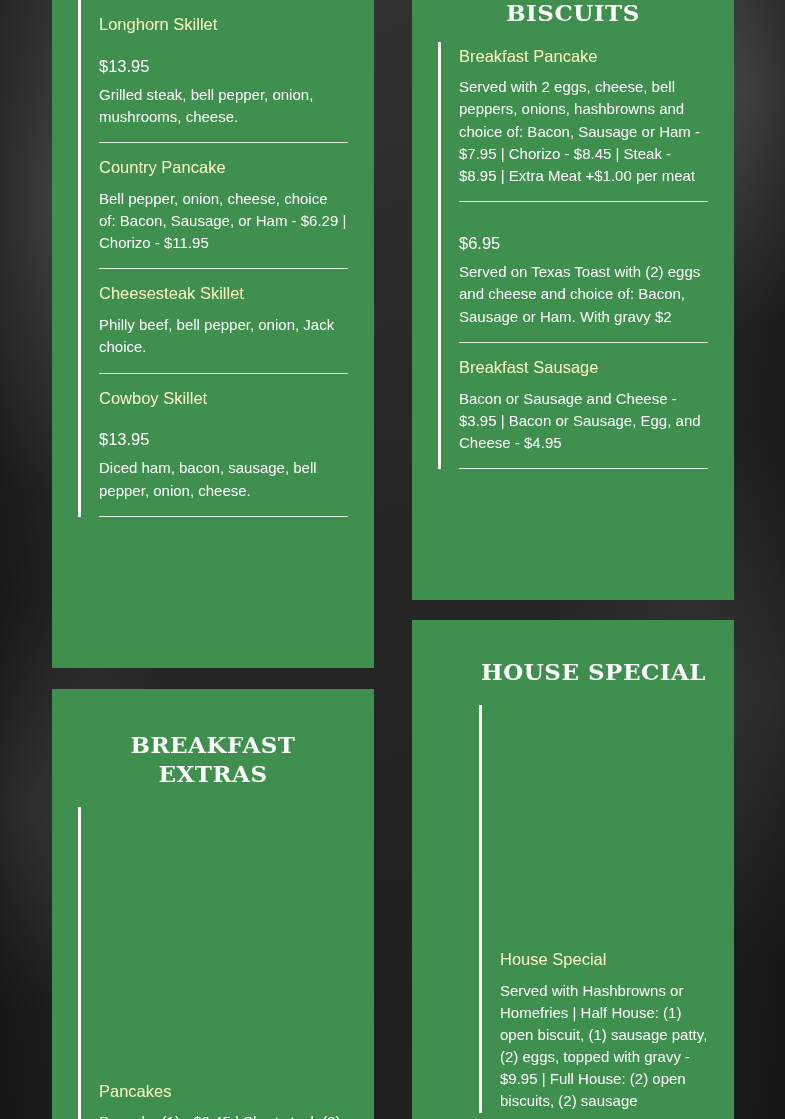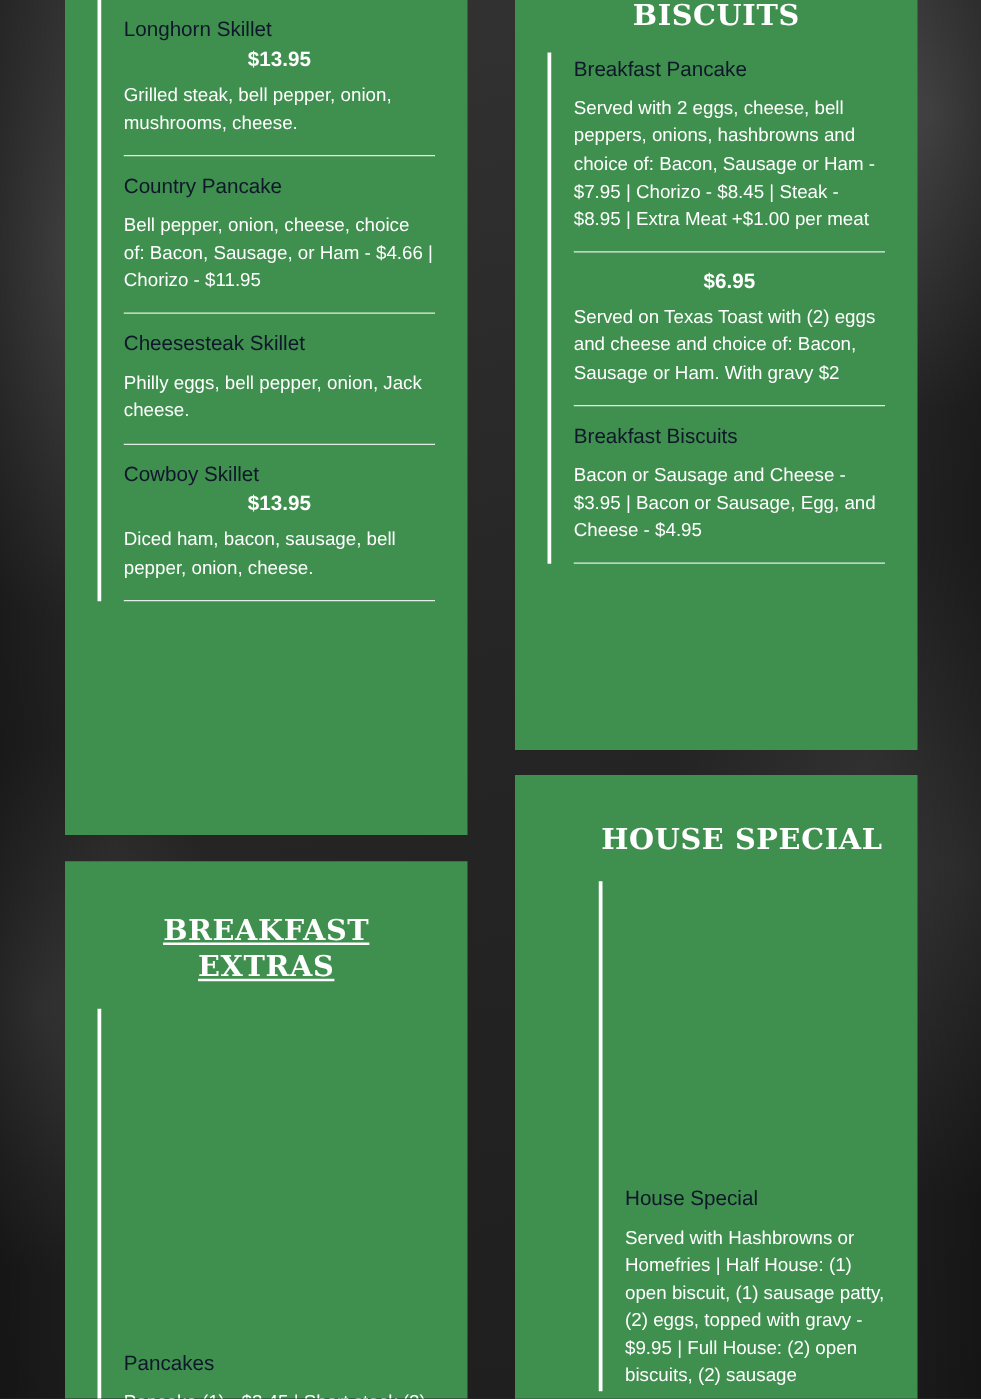--- a/index.html
+++ b/index.html
@@ -56,30 +56,29 @@
     border-left: 3px solid #ffffff;
     padding-left: 18px;
     margin-top: 14px;
   }
 
   .item { padding-top: 2px; }
 
   .item-name {
     font-size: 16.5px;
     line-height: 1.5;
-    color: #0f172a;
+    color: #fef9c3;
     font-weight: 400;
   }
 
   .item-price {
     font-size: 16.5px;
-    text-align: center;
+    text-align: left;
     display: block;
-    margin-top: 2px;
-    font-weight: bold;
+    margin-top: 20px;
   }
 
   .item-desc {
     font-size: 15px;
     line-height: 1.48;
     margin-top: 8px;
     color: #ffffff;
   }
 
   .divider {
@@ -109,21 +108,21 @@
   }
   #card-sandwich .card-title { padding-top: 6px; }
 
   
   #card-extras {
     left: 52px;
     top: 689px;
     width: 322px;
     height: 430px;
   }
-  #card-extras .card-title { padding-top: 42px; text-decoration: underline; }
+  #card-extras .card-title { padding-top: 42px; }
   #card-extras .items { margin-top: 18px; padding-top: 270px; }
 
   
   #card-house {
     left: 412px;
     top: 620px;
     width: 322px;
     height: 621px;
     padding-left: 41px;
   }
@@ -146,27 +145,27 @@
 
           <div class="item">
             <div class="item-name">Longhorn Skillet</div>
             <span class="item-price">$13.95</span>
             <div class="item-desc">Grilled steak, bell pepper, onion, mushrooms, cheese.</div>
           </div>
           <div class="divider"></div>
 
           <div class="item">
             <div class="item-name">Country Pancake</div>
-            <div class="item-desc">Bell pepper, onion, cheese, choice of: Bacon, Sausage, or Ham - $4.66 | Chorizo - $11.95</div>
+            <div class="item-desc">Bell pepper, onion, cheese, choice of: Bacon, Sausage, or Ham - $6.29 | Chorizo - $11.95</div>
           </div>
           <div class="divider"></div>
 
           <div class="item">
             <div class="item-name">Cheesesteak Skillet</div>
-            <div class="item-desc">Philly eggs, bell pepper, onion, Jack cheese.</div>
+            <div class="item-desc">Philly beef, bell pepper, onion, Jack choice.</div>
           </div>
           <div class="divider"></div>
 
           <div class="item">
             <div class="item-name">Cowboy Skillet</div>
             <span class="item-price">$13.95</span>
             <div class="item-desc">Diced ham, bacon, sausage, bell pepper, onion, cheese.</div>
           </div>
           <div class="divider"></div>
 
@@ -187,21 +186,21 @@
           </div>
           <div class="divider"></div>
 
           <div class="item">
             <span class="item-price">$6.95</span>
             <div class="item-desc">Served on Texas Toast with (2) eggs and cheese and choice of: Bacon, Sausage or Ham. With gravy $2</div>
           </div>
           <div class="divider"></div>
 
           <div class="item">
-            <div class="item-name">Breakfast Biscuits</div>
+            <div class="item-name">Breakfast Sausage</div>
             <div class="item-desc">Bacon or Sausage and Cheese - $3.95 | Bacon or Sausage, Egg, and Cheese - $4.95</div>
           </div>
           <div class="divider"></div>
 
         </div>
       </div>
     </div>
   </section>
 
   <section class="card" id="card-extras">

